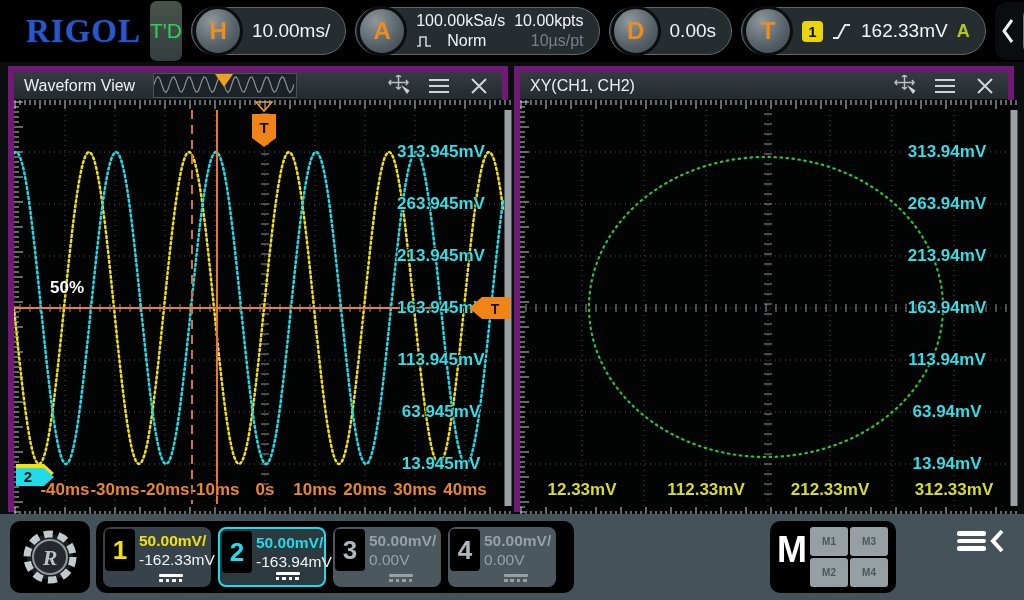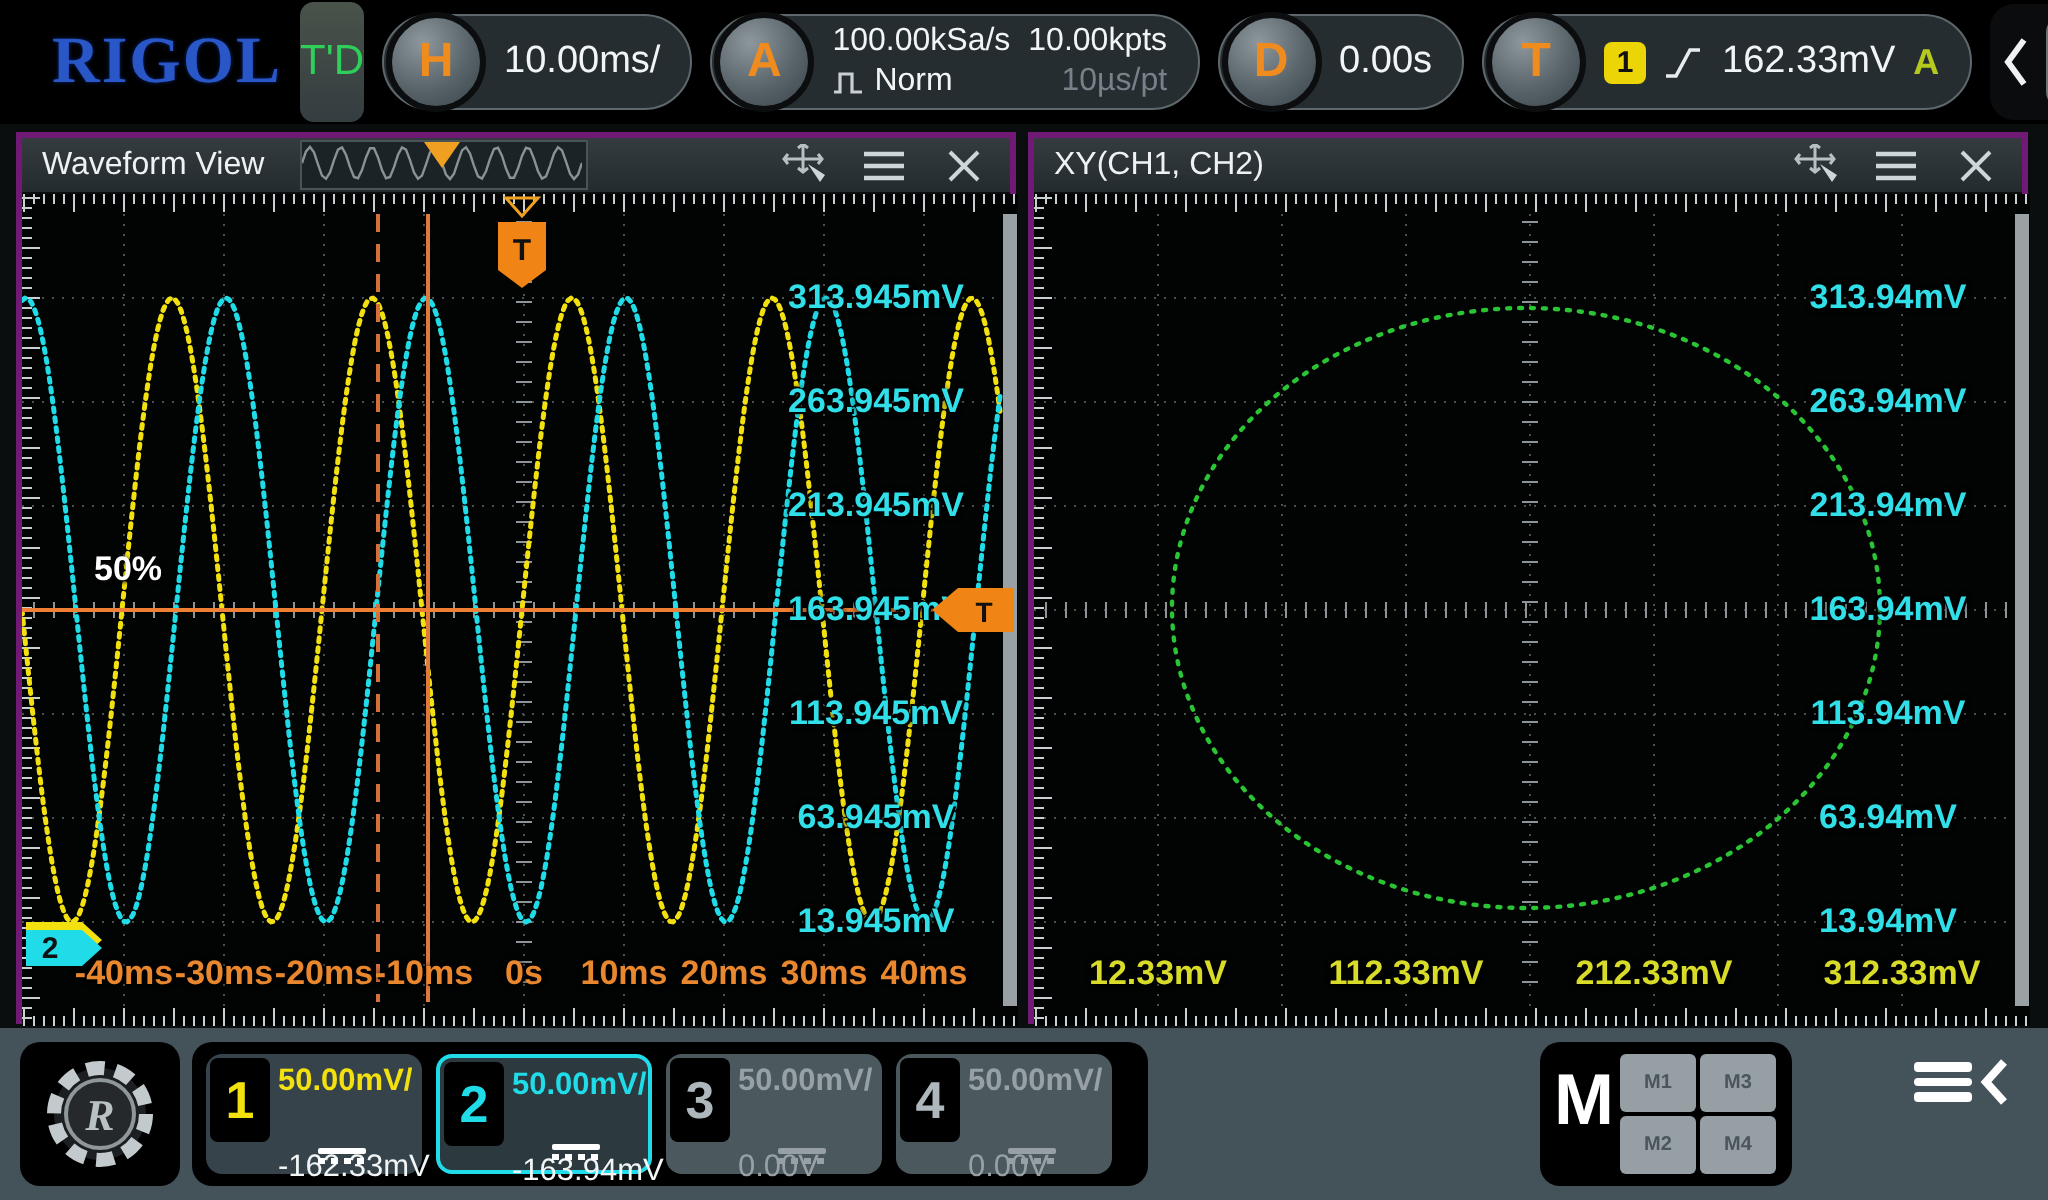--- a/index.html
+++ b/index.html
@@ -16,36 +16,36 @@
           display:flex;align-items:center;justify-content:center;text-align:right;}
   .pill{height:48px;border:1px solid #5e686c;background:#262d31;border-radius:25px;
         display:flex;align-items:center;gap:9px;padding-right:15px;box-sizing:border-box;}
   .key-circle{width:44px;height:44px;border-radius:50%;flex:0 0 auto;margin-left:1px;
         background:radial-gradient(circle at 35% 28%,#8d979c 0%,#59646a 55%,#39434a 100%);
         border:3px solid #0b0d0e;display:flex;align-items:center;justify-content:center;
         color:#f08c1e;font-size:24px;font-weight:bold;}
   .pill .val{color:#f2f5f6;font-size:19px;}
   .acq-col{display:flex;flex-direction:column;justify-content:center;line-height:1.25;}
   .acq-col .l1{color:#f2f5f6;font-size:16px;}
-  .acq-col .l2{color:#f2f5f6;font-size:16px;display:flex;align-items:center;gap:5px;}
+  .acq-col .l2{color:#f2f5f6;font-size:16px;display:flex;align-items:center;gap:15px;}
   .acq-col .dim{color:#76818a;}
   .trig-src{width:21px;height:21px;background:#ecd506;border-radius:4px;color:#111;
             font-size:15px;font-weight:bold;display:flex;align-items:center;justify-content:center;}
   .trig-a{color:#b4c81e;font-size:18px;font-weight:bold;}
   .nav-box{margin-left:auto;margin-right:6px;background:#0a0c0d;border-radius:12px;height:58px;
            display:flex;align-items:center;gap:8px;padding:0 6px;}
   .nav-btn{height:46px;border:1px solid #6a7478;background:linear-gradient(#454f53,#30393d);
            border-radius:8px;display:flex;flex-direction:column;align-items:center;
            justify-content:center;box-sizing:border-box;}
   .stoprun{width:66px;color:#2ed05a;font-size:14px;font-weight:bold;line-height:1.15;}
   .stoprun .divider{width:48px;height:2px;background:#2ed05a;margin:1px 0;}
 
   
   .main{position:absolute;left:0;top:62px;width:1024px;height:452px;background:#0b0e0f;}
-  .panel{position:absolute;top:4px;width:500px;height:446px;border:3px solid #701a75;
+  .panel{position:absolute;top:4px;width:500px;height:446px;border:6px solid #701a75;
          background:#0f766e;box-sizing:border-box;}
   .panel.wave{left:8px;}  .panel.xy{left:514px;}
   .ptitle{height:28px;background:linear-gradient(#343c40,#242b2e);border-bottom:1px solid #0a0c0d;
           display:flex;align-items:center;padding:0 10px;gap:14px;box-sizing:border-box;}
   .ptitle .t{color:#eef2f4;font-size:16px;margin-right:4px;white-space:nowrap;}
   .ptitle .spacer{flex:1;}
   .picon{display:flex;align-items:center;justify-content:center;width:26px;height:22px;}
   .minimap{width:142px;height:23px;background:#1b2326;border:1px solid #4a5458;position:relative;}
   .plot{position:absolute;left:0;top:28px;width:498px;height:416px;background:#020303;overflow:hidden;}
   .plot svg{position:absolute;left:0;top:0;}
@@ -66,21 +66,21 @@
   .bottombar{position:absolute;left:0;top:514px;width:1024px;height:86px;background:#44525a;}
   .blk{position:absolute;background:#000;border-radius:10px;}
   .logo-box{left:10px;top:7px;width:80px;height:72px;display:flex;align-items:center;justify-content:center;}
   .ch-box{left:96px;top:7px;width:478px;height:72px;display:flex;align-items:center;gap:7px;
           padding:0 7px;box-sizing:border-box;}
   .ch-card{width:108px;height:60px;background:#37434a;border-radius:8px;position:relative;box-sizing:border-box;}
   .ch-card .ch-badge{position:absolute;left:2px;top:2px;width:30px;height:42px;background:#000;
           border-radius:4px;font-size:26px;font-weight:bold;display:flex;align-items:center;justify-content:center;}
   .ch-card .ch-text{position:absolute;left:36px;top:5px;width:68px;line-height:1.2;font-size:15.5px;}
   .ch-card .ch-scale{font-weight:bold;}
-  .ch-card .ch-offset{color:#f2f5f6;margin-top:24px;}
+  .ch-card .ch-offset{color:#f2f5f6;}
   .dc-icon{position:absolute;left:56px;bottom:5px;width:24px;color:#fff;}
   .dc-icon .bar{height:3px;background:currentColor;border-radius:1px;margin-bottom:2.5px;}
   .dc-icon .dots{height:3px;background:repeating-linear-gradient(90deg,currentColor 0 3.5px,transparent 3.5px 6.5px);}
   .ch1 .ch-badge,.ch1 .ch-scale{color:#f2e10e;}
   .ch2 .ch-badge,.ch2 .ch-scale{color:#20dce8;}
   .ch2{border:2px solid #20dce8;background:#2c393f;}
   .ch3,.ch4{background:#4b585e;}
   .ch3 .ch-badge,.ch4 .ch-badge{color:#aeb8bc;}
   .ch3 .ch-scale,.ch4 .ch-scale,.ch3 .ch-offset,.ch4 .ch-offset{color:#97a1a5;}
   .ch3 .dc-icon,.ch4 .dc-icon{color:#97a1a5;}

